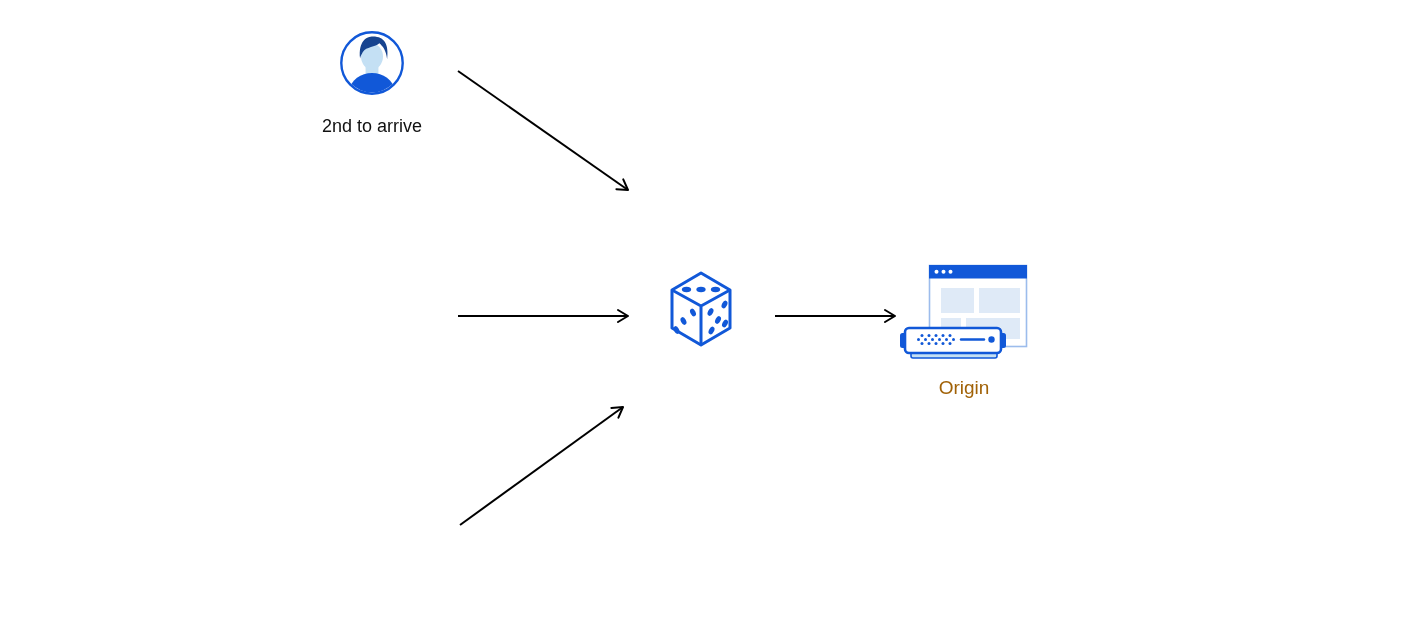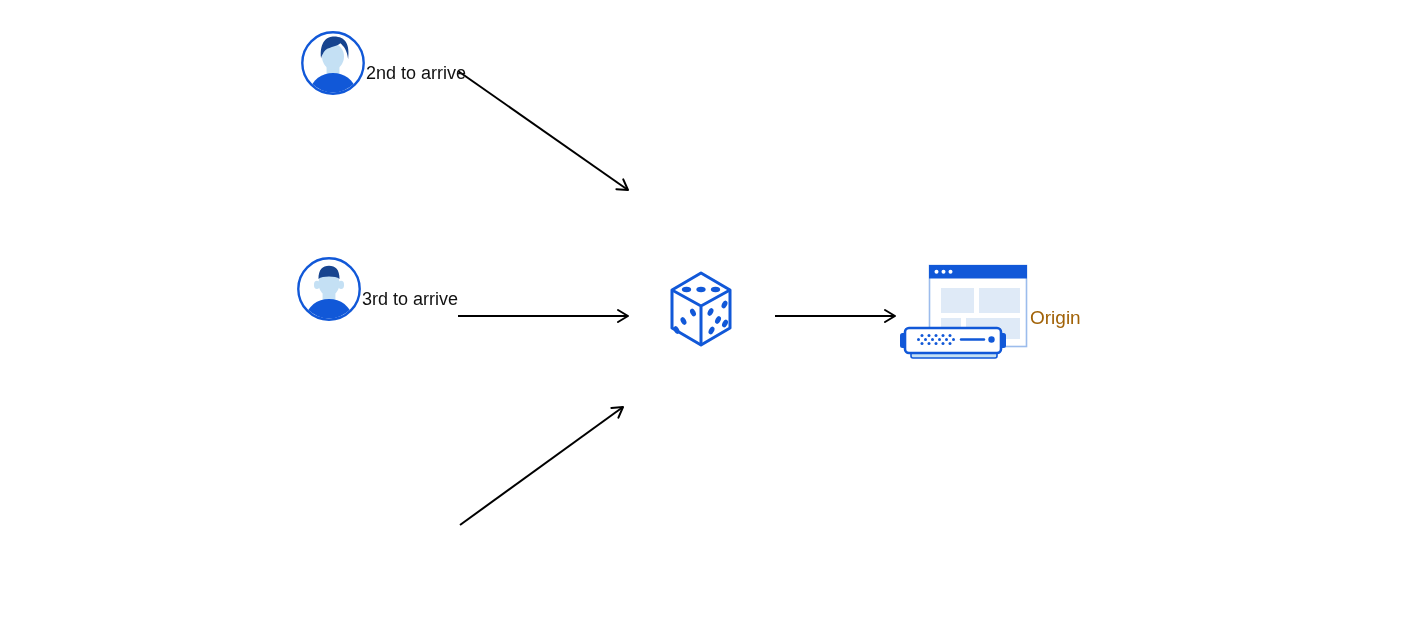--- a/index.html
+++ b/index.html
@@ -17,20 +17,21 @@
   .arrows-layer {
     position: absolute;
     left: 0; top: 0;
     width: 1405px; height: 633px;
     pointer-events: none;
   }
 
   .node {
     position: absolute;
     display: flex;
+    flex-direction: column;
     align-items: center;
   }
 
   .client-node { width: 144px; }
   .client-node .label {
     margin-top: 21px;
     font-size: 18px;
     line-height: 1.1;
     color: #111111;
     white-space: nowrap;
@@ -85,41 +86,20 @@
           <path d="M29 36 h14 v16 h-14 z" fill="#c4e0f4"></path>
           <path d="M36 47 C24 47 13 54 10 68 L10 74 L62 74 L62 68 C59 54 48 47 36 47 Z" fill="#1158d8"></path>
           <ellipse cx="36" cy="29" rx="12" ry="14" fill="#c4e0f4"></ellipse>
           <path d="M23 31 C21 12 30 7 37 7 C50 7 54.5 16 52.5 32 C51.5 22 47.5 17.5 44 14.5 C40 19 29.5 18 26 24 C24.3 27 23.4 29 23 31 Z" fill="#17448f"></path>
         </g>
       </svg>
     </span>
     <span class="label">2nd to arrive</span>
   </div>
 
-  <div class="node client-node" id="client-3rd">
-    <span class="avatar">
-      <svg width="66" height="66" viewBox="0 0 72 72">
-        <defs>
-            <clipPath id="clip-a2">
-              <circle cx="36" cy="36" r="32.2"></circle>
-            </clipPath>
-          </defs>
-        <circle cx="36" cy="36" r="33.5" fill="#ffffff" stroke="#1158d8" stroke-width="2.6"></circle>
-        <g clip-path="url(#clip-a2)">
-          <path d="M29 36 h14 v16 h-14 z" fill="#c4e0f4"></path>
-          <path d="M36 47 C23 47 12 55 9 70 L9 74 L63 74 L63 70 C60 55 49 47 36 47 Z" fill="#1158d8"></path>
-          <ellipse cx="22.8" cy="31.5" rx="3.2" ry="4.5" fill="#c4e0f4"></ellipse>
-          <ellipse cx="49.2" cy="31.5" rx="3.2" ry="4.5" fill="#c4e0f4"></ellipse>
-          <ellipse cx="36" cy="30" rx="11.5" ry="13.5" fill="#c4e0f4"></ellipse>
-          <path d="M24.5 25 C24.5 14.5 29 10.5 36 10.5 C43 10.5 47.5 14.5 47.5 25 C43 21.5 29 21.5 24.5 25 Z" fill="#17448f"></path>
-        </g>
-      </svg>
-    </span>
-    <span class="label">3rd to arrive</span>
-  </div>
 
 
   <div class="node" id="steering-node">
     <span class="icon-wrap">
       <svg width="64" height="78" viewBox="0 0 64 78">
         <g stroke="#1158d8" stroke-width="3" stroke-linejoin="round" fill="#ffffff">
           <path d="M32 3 L61 20 L61 58 L32 75 L3 58 L3 20 Z"></path>
           <path d="M3 20 L32 36 L61 20 M32 36 L32 75" fill="none"></path>
         </g>
         <g fill="#1158d8">

